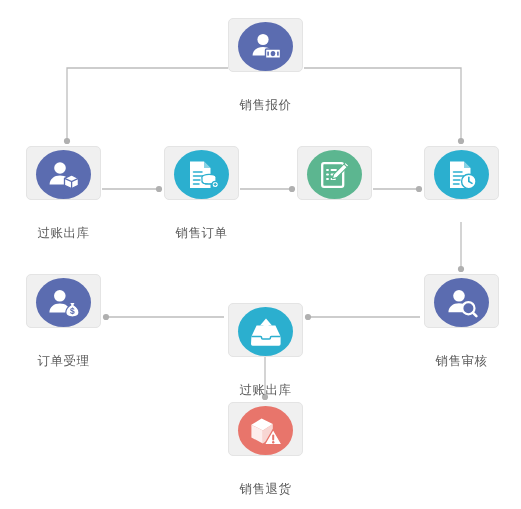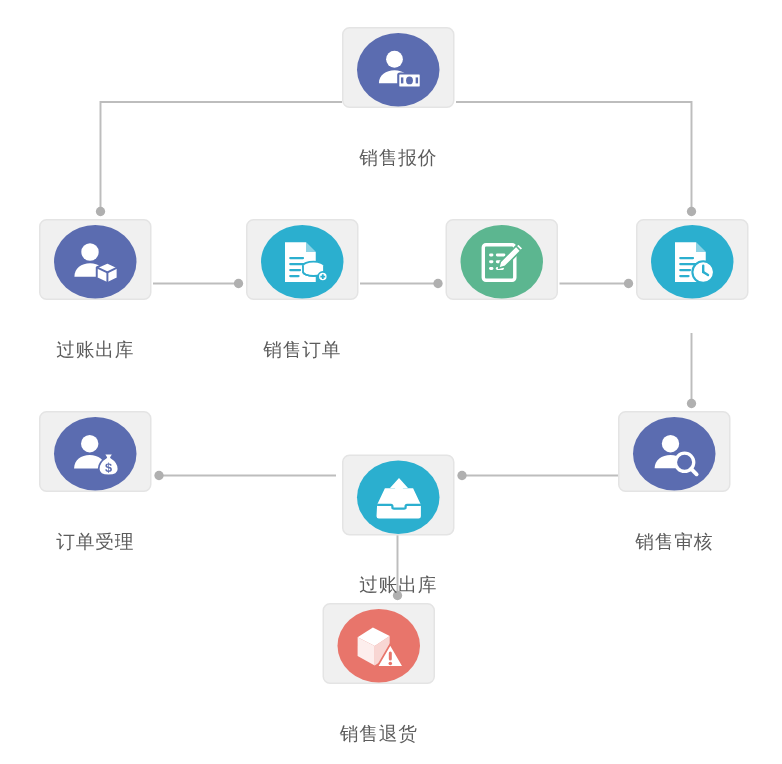--- a/index.html
+++ b/index.html
@@ -165,21 +165,21 @@
         </g>
         <circle cx="22.8" cy="22.4" r="7.2" fill="#ffffff" stroke="#2bafcf" stroke-width="1.4"></circle>
         <g stroke="#2bafcf" stroke-width="1.6" stroke-linecap="round">
           <line x1="22.8" y1="18.2" x2="22.8" y2="22.4"></line>
           <line x1="22.8" y1="22.4" x2="26" y2="24.4"></line>
         </g>
       </svg>
     </div>
   </div>
 
-  <div class="node" style="left:412px;top:274px;">
+  <div class="node" style="left:424px;top:274px;">
     <div class="disc" style="background:#5b6cb0;">
       <svg width="34" height="34" viewBox="0 0 34 34">
         <circle cx="14" cy="9.8" r="5.8" fill="#ffffff"></circle>
         <path d="M3.4 26.2c0-5.5 4.8-8.9 10.6-8.9s10.6 3.4 10.6 8.9z" fill="#ffffff"></path>
         <circle cx="23.4" cy="22.2" r="6.1" fill="#5b6cb0" stroke="#ffffff" stroke-width="2.2"></circle>
         <line x1="27.8" y1="26.6" x2="31.4" y2="30.2" stroke="#ffffff" stroke-width="2.6" stroke-linecap="round"></line>
       </svg>
     </div>
     <div class="caption">销售审核</div>
   </div>
@@ -200,21 +200,21 @@
       <svg width="34" height="34" viewBox="0 0 34 34">
         <circle cx="12.8" cy="9.8" r="5.8" fill="#ffffff"></circle>
         <path d="M2.4 26.4c0-5.6 4.7-9 10.4-9s10.4 3.4 10.4 9z" fill="#ffffff"></path>
         <path d="M22.2 16.4 h6.4 l-1.6 2.6 c3.2 2 5 4.8 5 7.6 0 2.8-2.6 4.4-6.6 4.4 s-6.6-1.6-6.6-4.4 c0-2.8 1.8-5.6 5-7.6 z" fill="#ffffff" stroke="#5b6cb0" stroke-width="1.2" stroke-linejoin="round"></path>
         <text x="25.4" y="28.4" font-family="'Liberation Sans',sans-serif" font-size="8.5" font-weight="bold" fill="#5b6cb0" text-anchor="middle">$</text>
       </svg>
     </div>
     <div class="caption">订单受理</div>
   </div>
 
-  <div class="node" style="left:215px;top:402px;">
+  <div class="node" style="left:228px;top:402px;">
     <div class="disc" style="background:#e8756b;">
       <svg width="34" height="32" viewBox="0 0 34 32">
         <path d="M2.4 9.8 L12.6 3.4 L23.8 9 L13.8 15.6 Z" fill="#ffffff"></path>
         <path d="M2.4 9.8 L2.4 22.4 L13.8 28.6 L13.8 15.6 Z" fill="#ffffff" opacity="0.88"></path>
         <path d="M13.8 15.6 L13.8 28.6 L23.8 22.2 L23.8 9 Z" fill="#ffffff" opacity="0.7"></path>
         <path d="M24.2 14.4 L33 29.6 h-17.6 z" fill="#ffffff" stroke="#e8756b" stroke-width="1.2" stroke-linejoin="round"></path>
         <rect x="23.2" y="19.4" width="2" height="6" rx="1" fill="#e8756b"></rect>
         <circle cx="24.2" cy="27.3" r="1.2" fill="#e8756b"></circle>
       </svg>
     </div>

